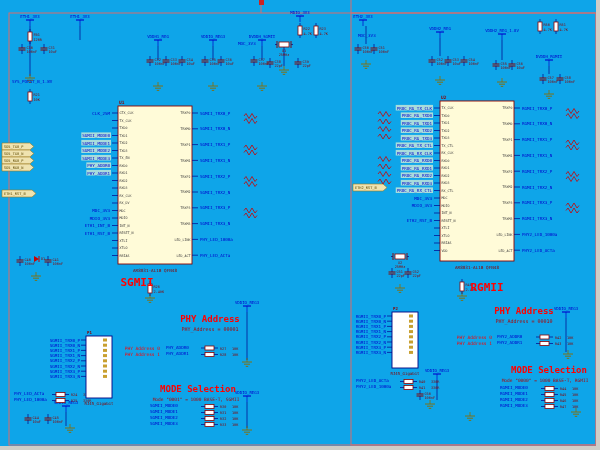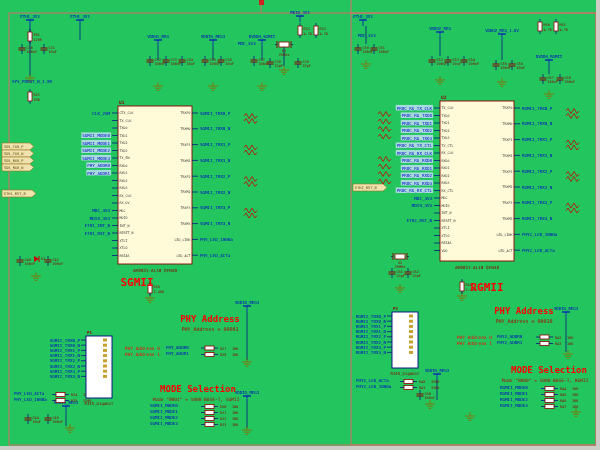--- a/index.html
+++ b/index.html
@@ -1,16 +1,16 @@
 <!DOCTYPE html>
 <html><head>
 <meta charset="utf-8">
 <style>
   html,body{margin:0;padding:0;background:#fff;}
-  .screen{position:relative;width:600px;height:450px;background:#22c55e;overflow:hidden;
+  .screen{position:relative;width:600px;height:450px;background:#0ea5e9;overflow:hidden;
           font-family:"DejaVu Sans Mono","Liberation Mono",monospace;}
   svg{position:absolute;left:0;top:0;}
   svg text{font-family:"DejaVu Sans Mono","Liberation Mono",monospace;}
   .edge-right{position:absolute;right:0;top:0;width:4px;height:100%;background:#cfcdc7;}
   .edge-bottom{position:absolute;left:0;bottom:0;width:100%;height:4px;background:#cfcdc7;}
 </style>
 </head>
 <body>
 
 <div class="screen">

